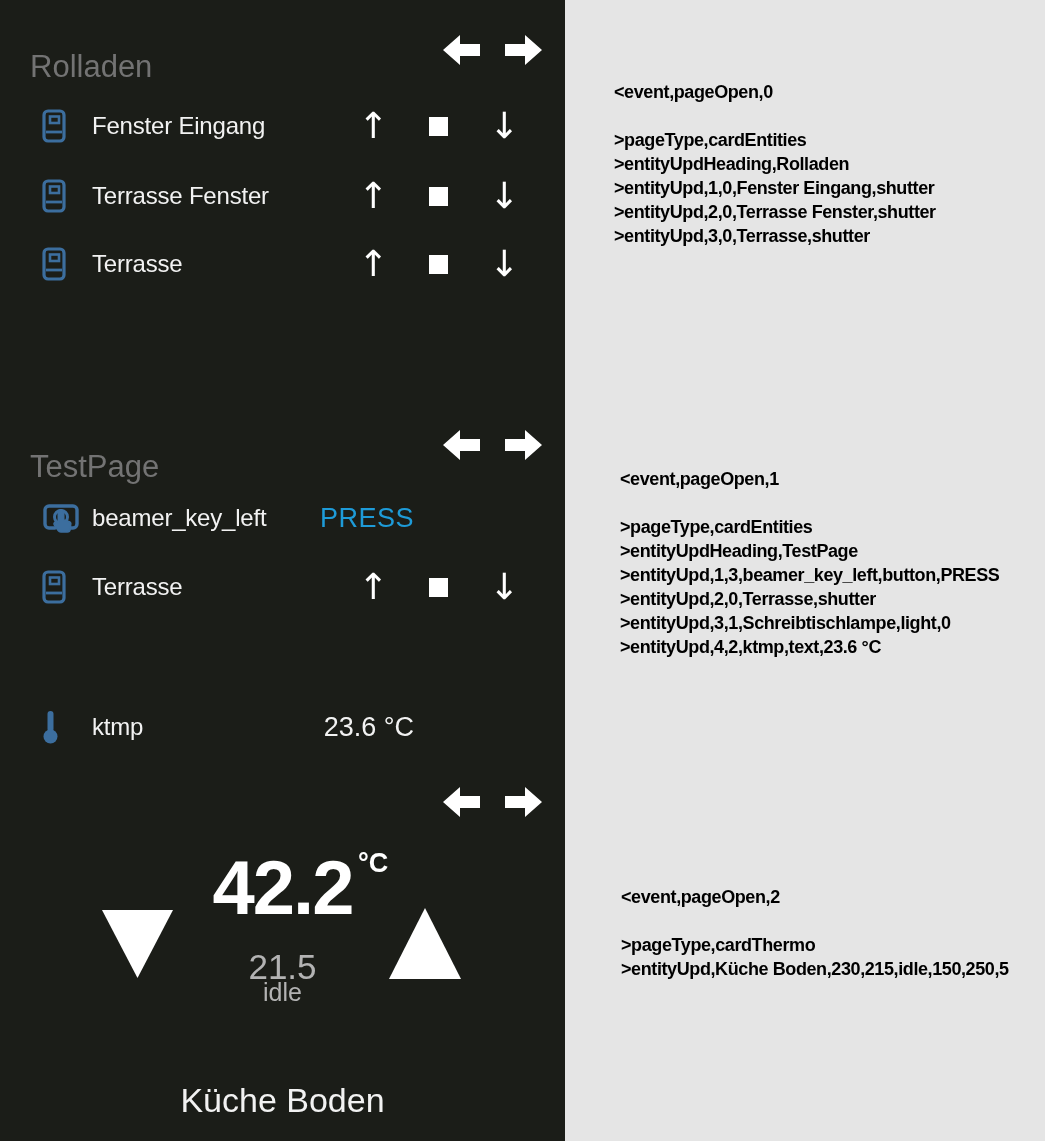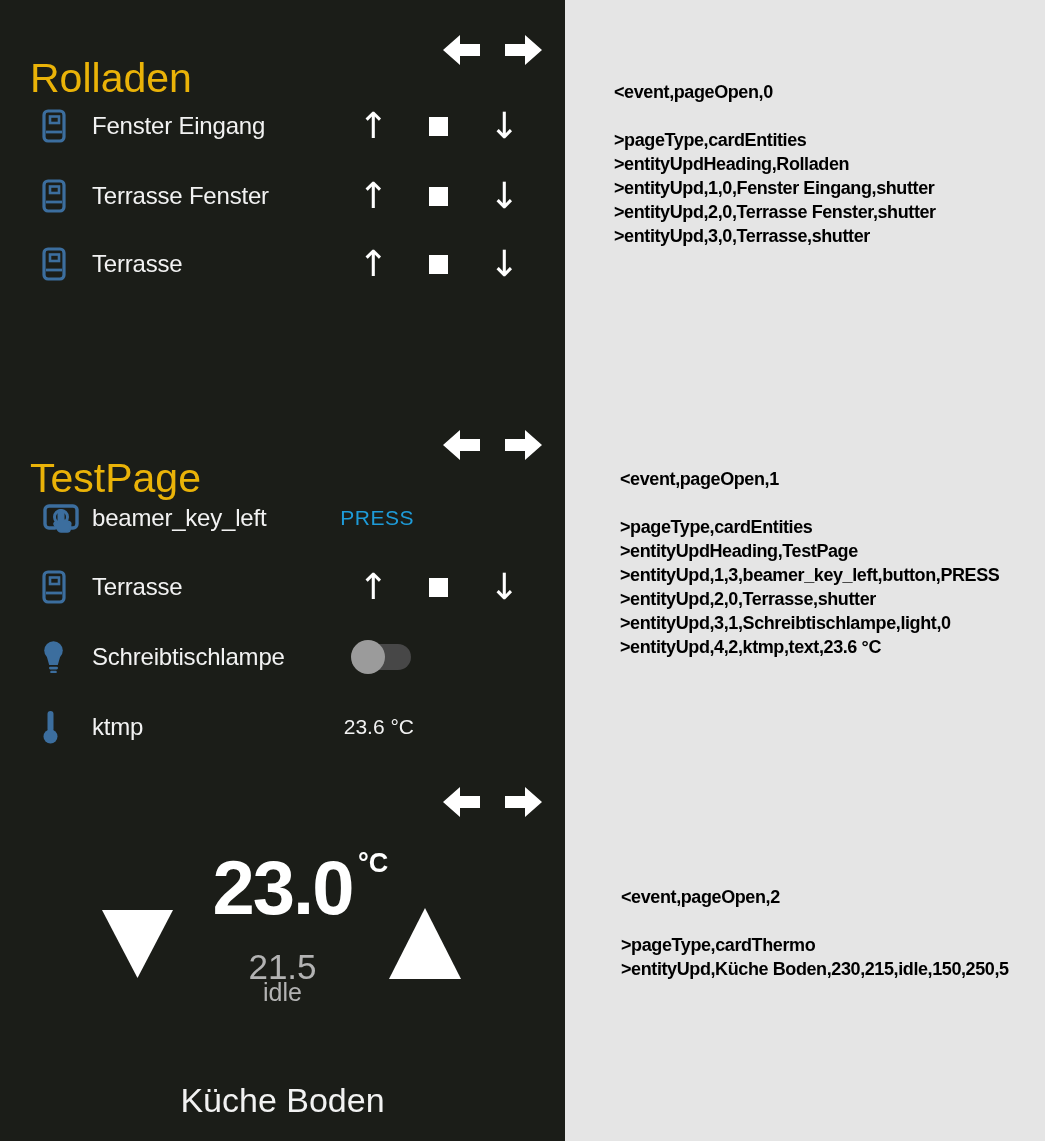--- a/index.html
+++ b/index.html
@@ -4,21 +4,21 @@
 <style>
   html,body{margin:0;padding:0;background:#fff;}
   .stage{position:relative;width:1045px;height:1141px;background:#ffffff;overflow:hidden;
          font-family:"Liberation Sans",sans-serif;}
   
   .panel{position:absolute;left:0;top:0;width:565px;height:1141px;background:#1b1d18;overflow:hidden;}
   .card{position:absolute;left:0;width:565px;}
   #card-rolladen{top:0;height:420px;}
   #card-testpage{top:420px;height:350px;}
   #card-thermo{top:770px;height:371px;}
-  .card-title{position:absolute;left:30px;color:#eab308;font-size:41px;font-weight:400;line-height:1.2;}
+  .card-title{position:absolute;left:30px;color:#737373;font-size:31px;font-weight:400;line-height:1.2;}
   #card-rolladen .card-title{top:27px;}
   #card-testpage .card-title{top:7px;}
   .nav-btn{position:absolute;width:38px;height:34px;cursor:pointer;}
   .nav-back{left:442px;}
   .nav-next{left:505px;}
   #card-rolladen .nav-btn{top:33px;}
   #card-testpage .nav-btn{top:8px;}
   #card-thermo .nav-btn{top:15px;}
   
   .ent-row{position:absolute;left:0;width:448px;height:70px;}
@@ -29,21 +29,21 @@
   #card-testpage .row-1{top:132px;}
   #card-testpage .row-2{top:202px;}
   #card-testpage .row-3{top:272px;}
   .ent-icon{position:absolute;left:42px;top:50%;transform:translateY(-50%);display:flex;}
   .ent-name{position:absolute;left:92px;top:0;line-height:70px;font-size:24px;color:#f2f2f2;letter-spacing:-0.2px;}
   .ctl{position:absolute;top:0;height:70px;line-height:70px;text-align:center;color:#ffffff;
        font-size:36px;font-weight:400;font-family:"DejaVu Sans",sans-serif;cursor:pointer;}
   .ctl-up{left:352px;width:42px;}
   .ctl-down{left:483px;width:42px;}
   .ctl-stop{position:absolute;left:429px;top:26px;width:19px;height:19px;background:#ffffff;cursor:pointer;}
-  .ent-value{position:absolute;right:34px;top:0;line-height:70px;font-size:21px;color:#f2f2f2;}
+  .ent-value{position:absolute;right:34px;top:0;line-height:70px;font-size:27px;color:#f2f2f2;}
   .press{color:#1e9bd8;letter-spacing:0.5px;cursor:pointer;}
   .toggle{position:absolute;right:37px;top:22px;width:54px;height:26px;border-radius:13px;background:#474747;cursor:pointer;}
   .toggle-knob{position:absolute;left:-6px;top:-4px;width:34px;height:34px;border-radius:50%;background:#9b9b9b;}
   
   .current-temp{position:absolute;left:0;top:80px;width:565px;text-align:center;
                 font-size:76px;font-weight:700;color:#ffffff;line-height:1;letter-spacing:-2px;}
   .temp-unit{position:absolute;left:358px;top:78px;font-size:27px;font-weight:700;color:#ffffff;}
   .target-temp{position:absolute;left:0;top:177px;width:565px;text-align:center;font-size:35px;color:#b3b3b3;}
   .thermo-state{position:absolute;left:0;top:208px;width:565px;text-align:center;font-size:25px;color:#b3b3b3;}
   .temp-down{position:absolute;left:102px;top:140px;cursor:pointer;}
@@ -154,34 +154,20 @@
               <rect x="8" y="7.5" width="9" height="6.5" stroke-width="2.6"></rect>
               <line x1="4" y1="23" x2="20" y2="23" stroke-width="2.8"></line>
             </svg>
         </span>
         <span class="ent-name">Terrasse</span>
         <span class="ctl ctl-up">↑</span>
         <span class="ctl-stop"></span>
         <span class="ctl ctl-down">↓</span>
       </div>
 
-      <div class="ent-row row-2">
-        <span class="ent-icon">
-          <svg width="23" height="33" viewBox="0 0 23 33" fill="#3c6e9e">
-            <circle cx="11.5" cy="10" r="9.3"></circle>
-            <path d="M4.8,16 H18.2 L15.8,24.5 H7.2 Z"></path>
-            <rect x="7" y="26.3" width="9" height="2.6" rx="1.3"></rect>
-            <rect x="8.2" y="30.2" width="6.6" height="2.4" rx="1.2"></rect>
-          </svg>
-        </span>
-        <span class="ent-name">Schreibtischlampe</span>
-        <span class="toggle">
-          <span class="toggle-knob"></span>
-        </span>
-      </div>
 
       <div class="ent-row row-3">
         <span class="ent-icon">
           <svg width="17" height="35" viewBox="0 0 17 35" fill="#3c6e9e">
             <rect x="5.5" y="1.5" width="6" height="21" rx="3"></rect>
             <circle cx="8.5" cy="27" r="7"></circle>
           </svg>
         </span>
         <span class="ent-name">ktmp</span>
         <span class="ent-value">23.6 °C</span>
@@ -193,21 +179,21 @@
         <svg width="38" height="34" viewBox="0 0 38 34">
             <polygon fill="#ffffff" points="38,11 18,11 18,2 1,17 18,32 18,23 38,23"></polygon>
           </svg>
       </span>
       <span class="nav-btn nav-next">
         <svg width="38" height="34" viewBox="0 0 38 34">
             <polygon fill="#ffffff" points="0,11 20,11 20,2 37,17 20,32 20,23 0,23"></polygon>
           </svg>
       </span>
 
-      <div class="current-temp">23.0</div>
+      <div class="current-temp">42.2</div>
       <div class="temp-unit">°C</div>
 
       <span class="temp-down">
         <svg width="71" height="68" viewBox="0 0 71 68">
             <polygon fill="#ffffff" points="0,0 71,0 35.5,68"></polygon>
           </svg>
       </span>
       <span class="temp-up">
         <svg width="72" height="71" viewBox="0 0 72 71">
             <polygon fill="#ffffff" points="36,0 72,71 0,71"></polygon>

